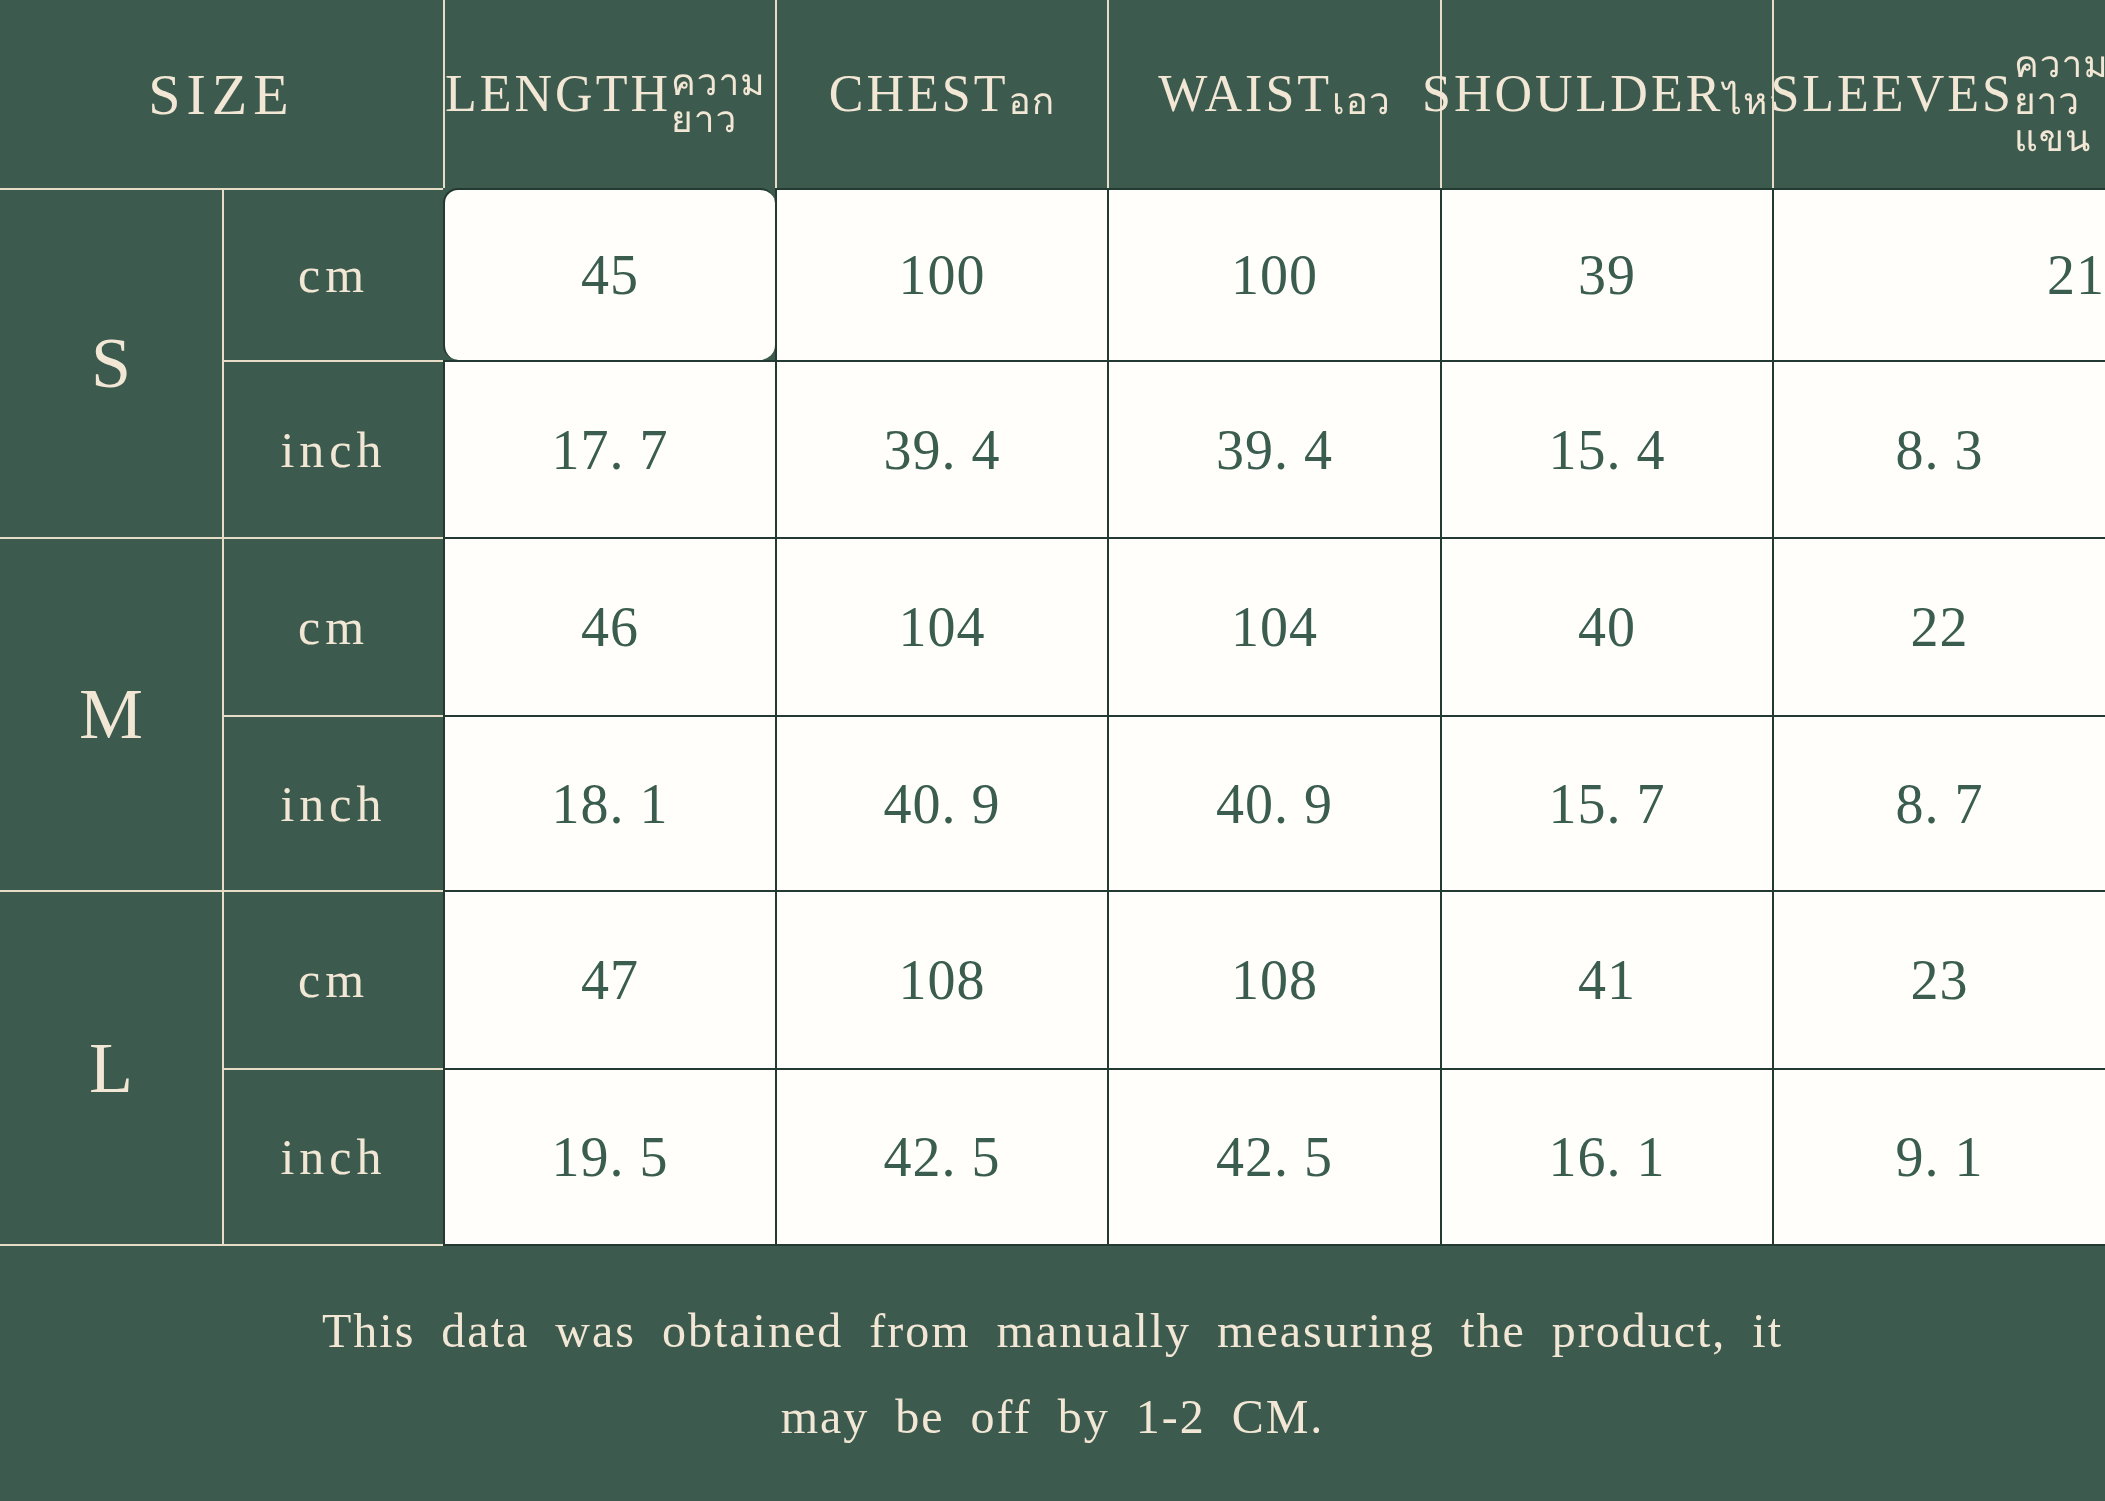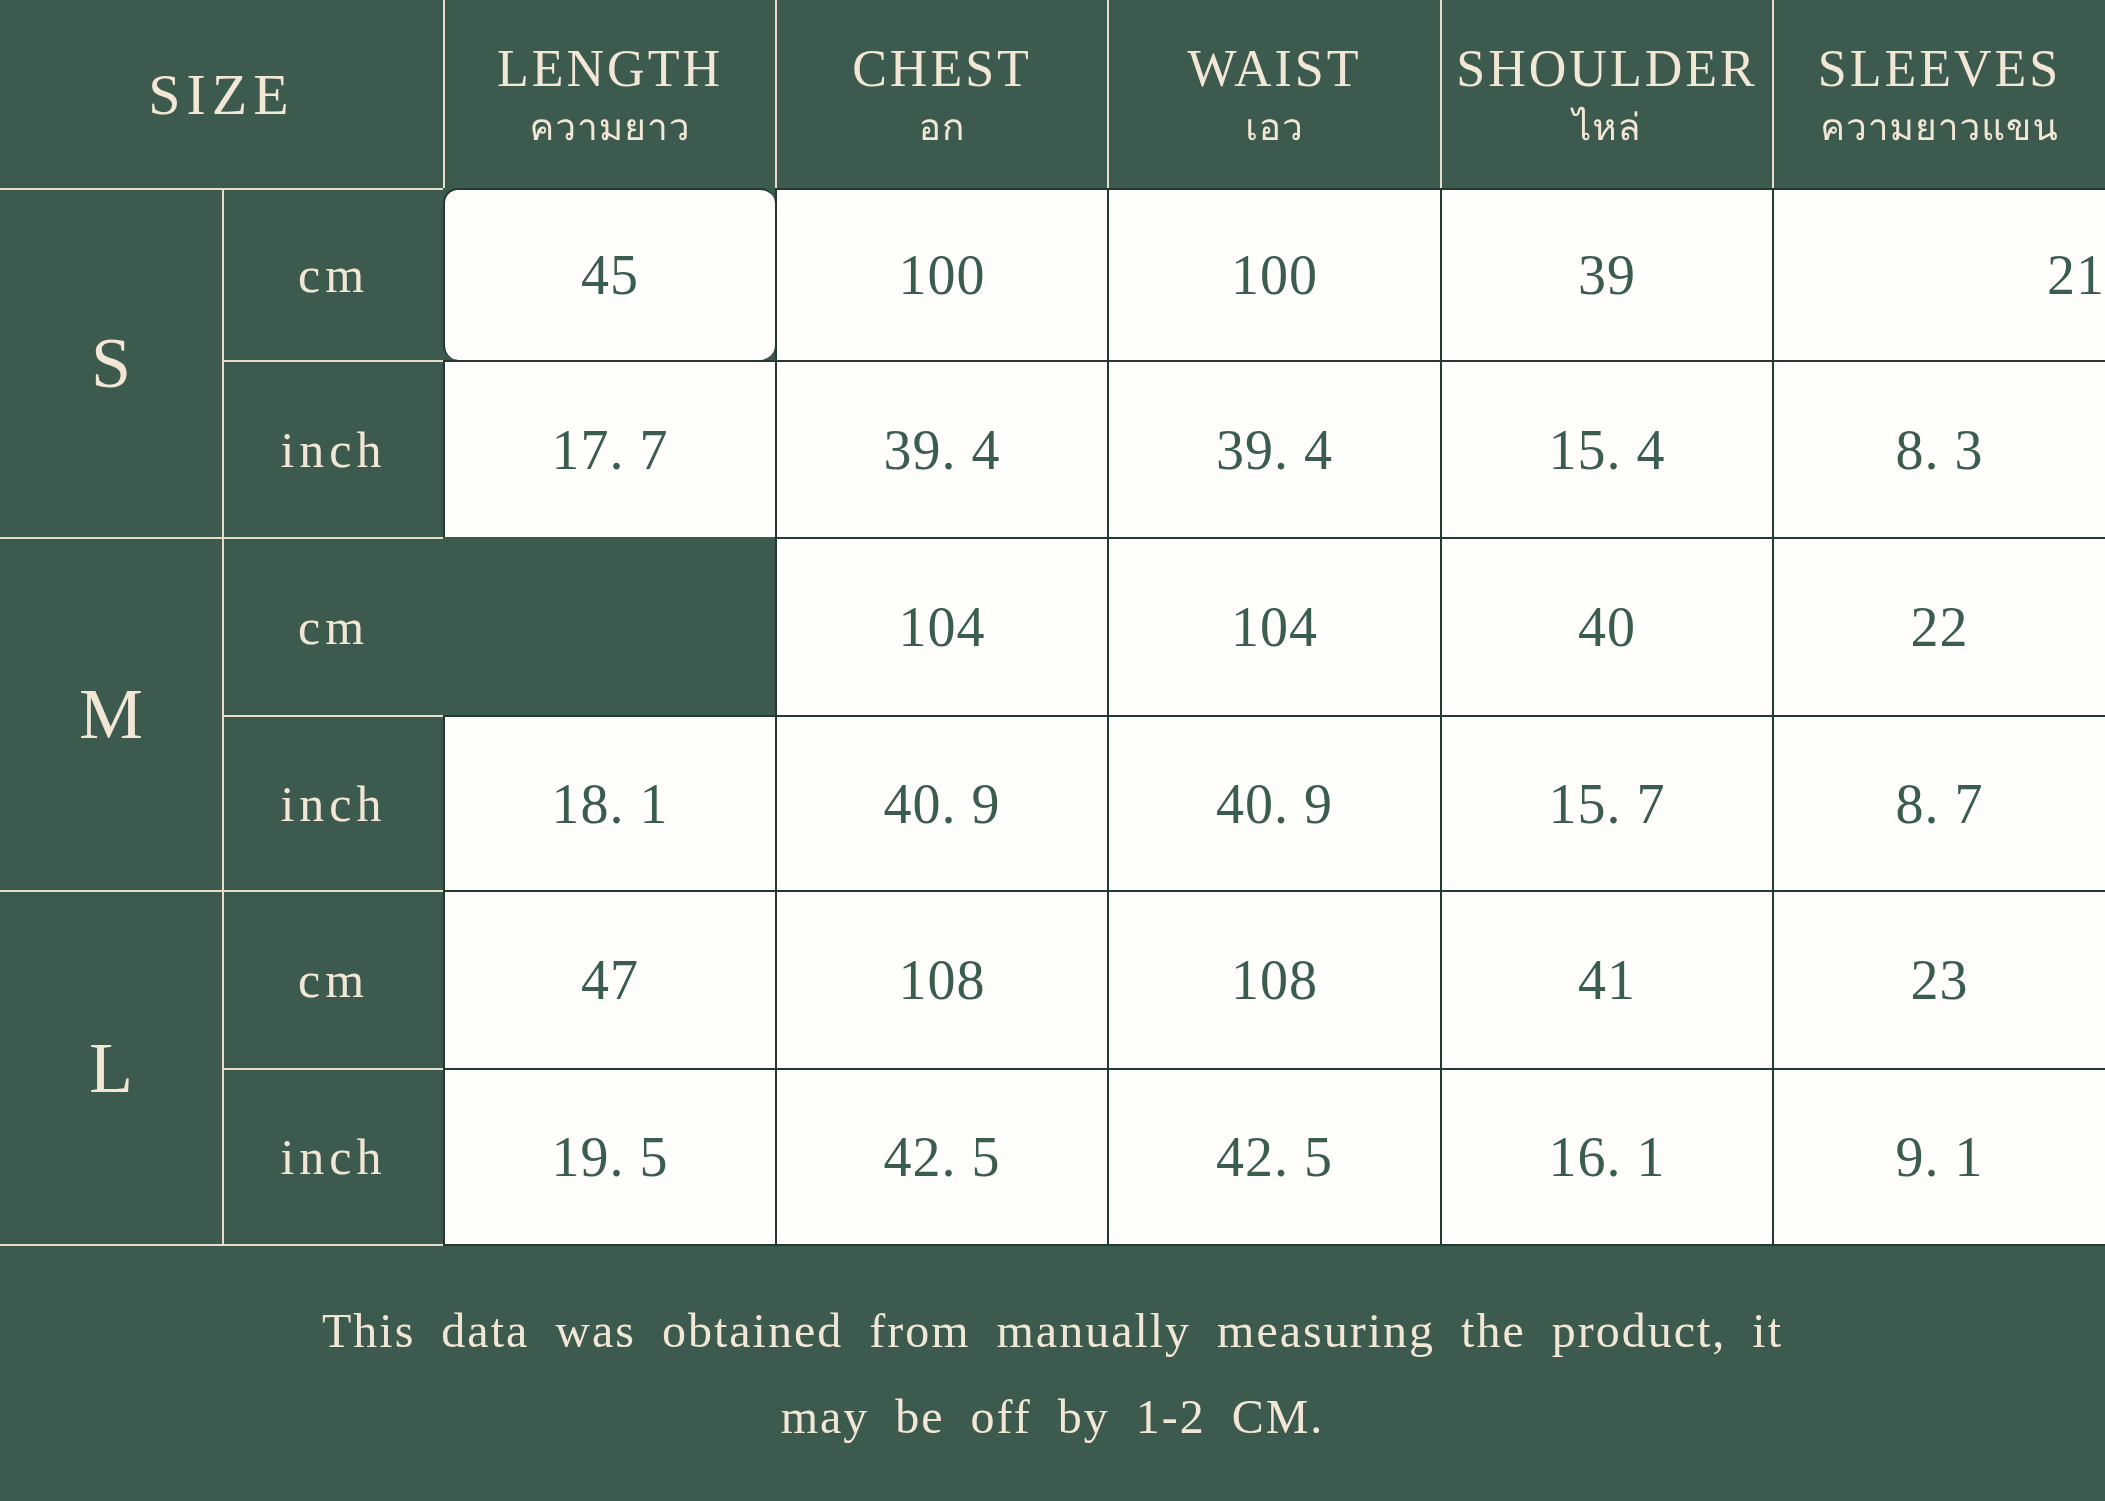--- a/index.html
+++ b/index.html
@@ -14,21 +14,21 @@
     background:#3c5a4e;
     overflow:hidden;
   }
   .cell{display:flex;align-items:center;justify-content:center;box-sizing:border-box;}
   .green{background:#3c5a4e;color:#f2e7d5;}
   .white{background:#fffefb;color:#3b5d50;border-left:2px solid #223a32;border-top:2px solid #223a32;}
   .bl-cream{border-left:2px solid #e7dcc8;}
   .bt-cream{border-top:2px solid #e7dcc8;}
   .bb-cream{border-bottom:2px solid #e7dcc8;}
   .bb-dark{border-bottom:2px solid #223a32;}
-  .hdr{flex-direction:column;line-height:1;}
+  .hdr{line-height:1;}
   .hdr-en{font-size:52px;letter-spacing:3px;}
   .hdr-th{font-family:"Liberation Sans",sans-serif;font-weight:400;font-size:37px;margin-top:14px;letter-spacing:1px;}
   .size-title{font-size:58px;letter-spacing:6px;}
   .size-letter{font-size:72px;}
   .unit{font-size:50px;letter-spacing:5px;}
   .val{font-size:56px;letter-spacing:1px;}
   .footer{
     flex-direction:column;justify-content:center;
     font-size:48px;line-height:86px;
     letter-spacing:2px;word-spacing:12px;
@@ -119,20 +119,23 @@
   <div class="cell white val" style="grid-column:5;grid-row:3;">
       <span>39. 4</span>
     </div>
   <div class="cell white val" style="grid-column:6;grid-row:3;">
       <span>15. 4</span>
     </div>
   <div class="cell white val" style="grid-column:7;grid-row:3;">
       <span>8. 3</span>
     </div>
 
+  <div class="cell white val" style="grid-column:3;grid-row:4;">
+      <span>46</span>
+    </div>
   <div class="cell white val" style="grid-column:4;grid-row:4;">
       <span>104</span>
     </div>
   <div class="cell white val" style="grid-column:5;grid-row:4;">
       <span>104</span>
     </div>
   <div class="cell white val" style="grid-column:6;grid-row:4;">
       <span>40</span>
     </div>
   <div class="cell white val" style="grid-column:7;grid-row:4;">

